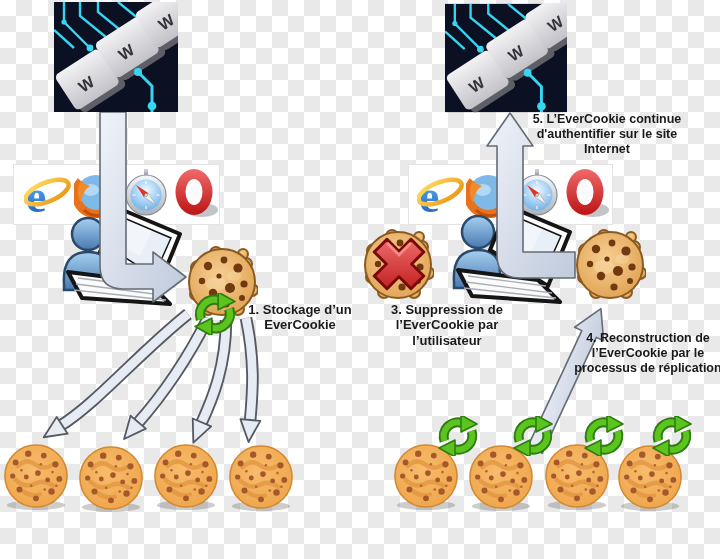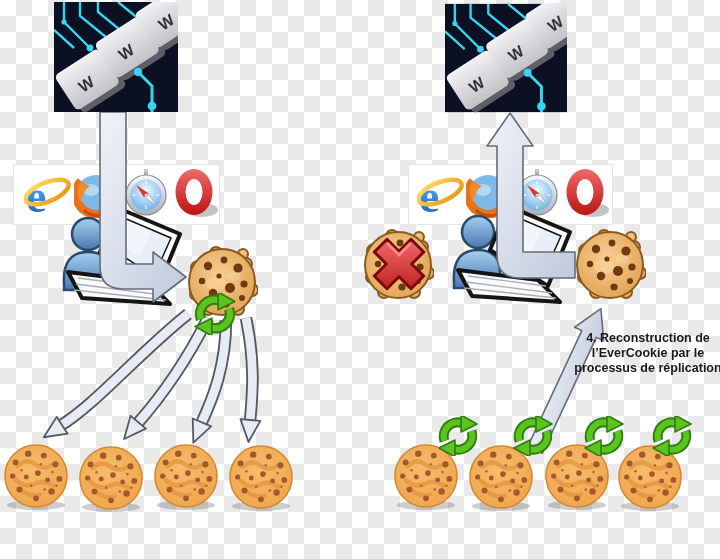--- a/index.html
+++ b/index.html
@@ -289,39 +289,44 @@
     </g>
   </svg>
 
   <svg class="abs" style="left:186px;top:246px" width="72" height="72" viewBox="0 0 72 72">
       <use href="#g-cookieC"></use>
     </svg>
   <svg class="abs" style="left:192px;top:293px" width="46" height="42" viewBox="0 0 44 40">
       <use href="#g-refresh"></use>
     </svg>
 
+  <div class="lbl" style="left:246px;top:302px;width:108px">1. Stockage d’un
+EverCookie</div>
 
   <svg class="abs" style="left:2px;top:440px" width="68" height="72" viewBox="0 0 70 72">
       <use href="#g-cookieF"></use>
     </svg>
   <svg class="abs" style="left:77px;top:442px" width="68" height="72" viewBox="0 0 70 72">
       <use href="#g-cookieF"></use>
     </svg>
   <svg class="abs" style="left:152px;top:440px" width="68" height="72" viewBox="0 0 70 72">
       <use href="#g-cookieF"></use>
     </svg>
   <svg class="abs" style="left:227px;top:441px" width="68" height="72" viewBox="0 0 70 72">
       <use href="#g-cookieF"></use>
     </svg>
 
 
   <svg class="abs" style="left:445px;top:3px" width="122" height="110" viewBox="0 0 124 110">
       <use href="#g-kb"></use>
     </svg>
 
+  <div class="lbl small" style="left:530px;top:112px;width:154px">5. L’EverCookie continue
+d'authentifier sur le site
+Internet</div>
 
   <div class="abs strip" style="left:408px;top:164px;width:205px;height:61px">
     <svg class="abs" style="left:8px;top:9px" width="47" height="46" viewBox="0 0 47 46">
         <use href="#g-ie"></use>
       </svg>
     <svg class="abs" style="left:57px;top:7px" width="45" height="46" viewBox="0 0 45 46">
         <use href="#g-ff"></use>
       </svg>
     <svg class="abs" style="left:106px;top:4px" width="44" height="48" viewBox="0 0 44 48">
         <use href="#g-saf"></use>
@@ -345,20 +350,23 @@
     </g>
   </svg>
 
   <svg class="abs" style="left:362px;top:229px" width="72" height="72" viewBox="0 0 72 72">
       <use href="#g-cookieC"></use>
     </svg>
   <svg class="abs" style="left:368px;top:233px" width="62" height="62" viewBox="0 0 62 62">
       <use href="#g-redx"></use>
     </svg>
 
+  <div class="lbl" style="left:384px;top:302px;width:126px">3. Suppression de
+l’EverCookie par
+l’utilisateur</div>
 
   <svg class="abs" style="left:574px;top:229px" width="72" height="72" viewBox="0 0 72 72">
       <use href="#g-cookieC"></use>
     </svg>
 
   <div class="lbl small" style="left:572px;top:331px;width:152px">4. Reconstruction de
 l’EverCookie par le
 processus de réplication</div>
 
   <svg class="abs" style="left:392px;top:440px" width="68" height="72" viewBox="0 0 70 72">

